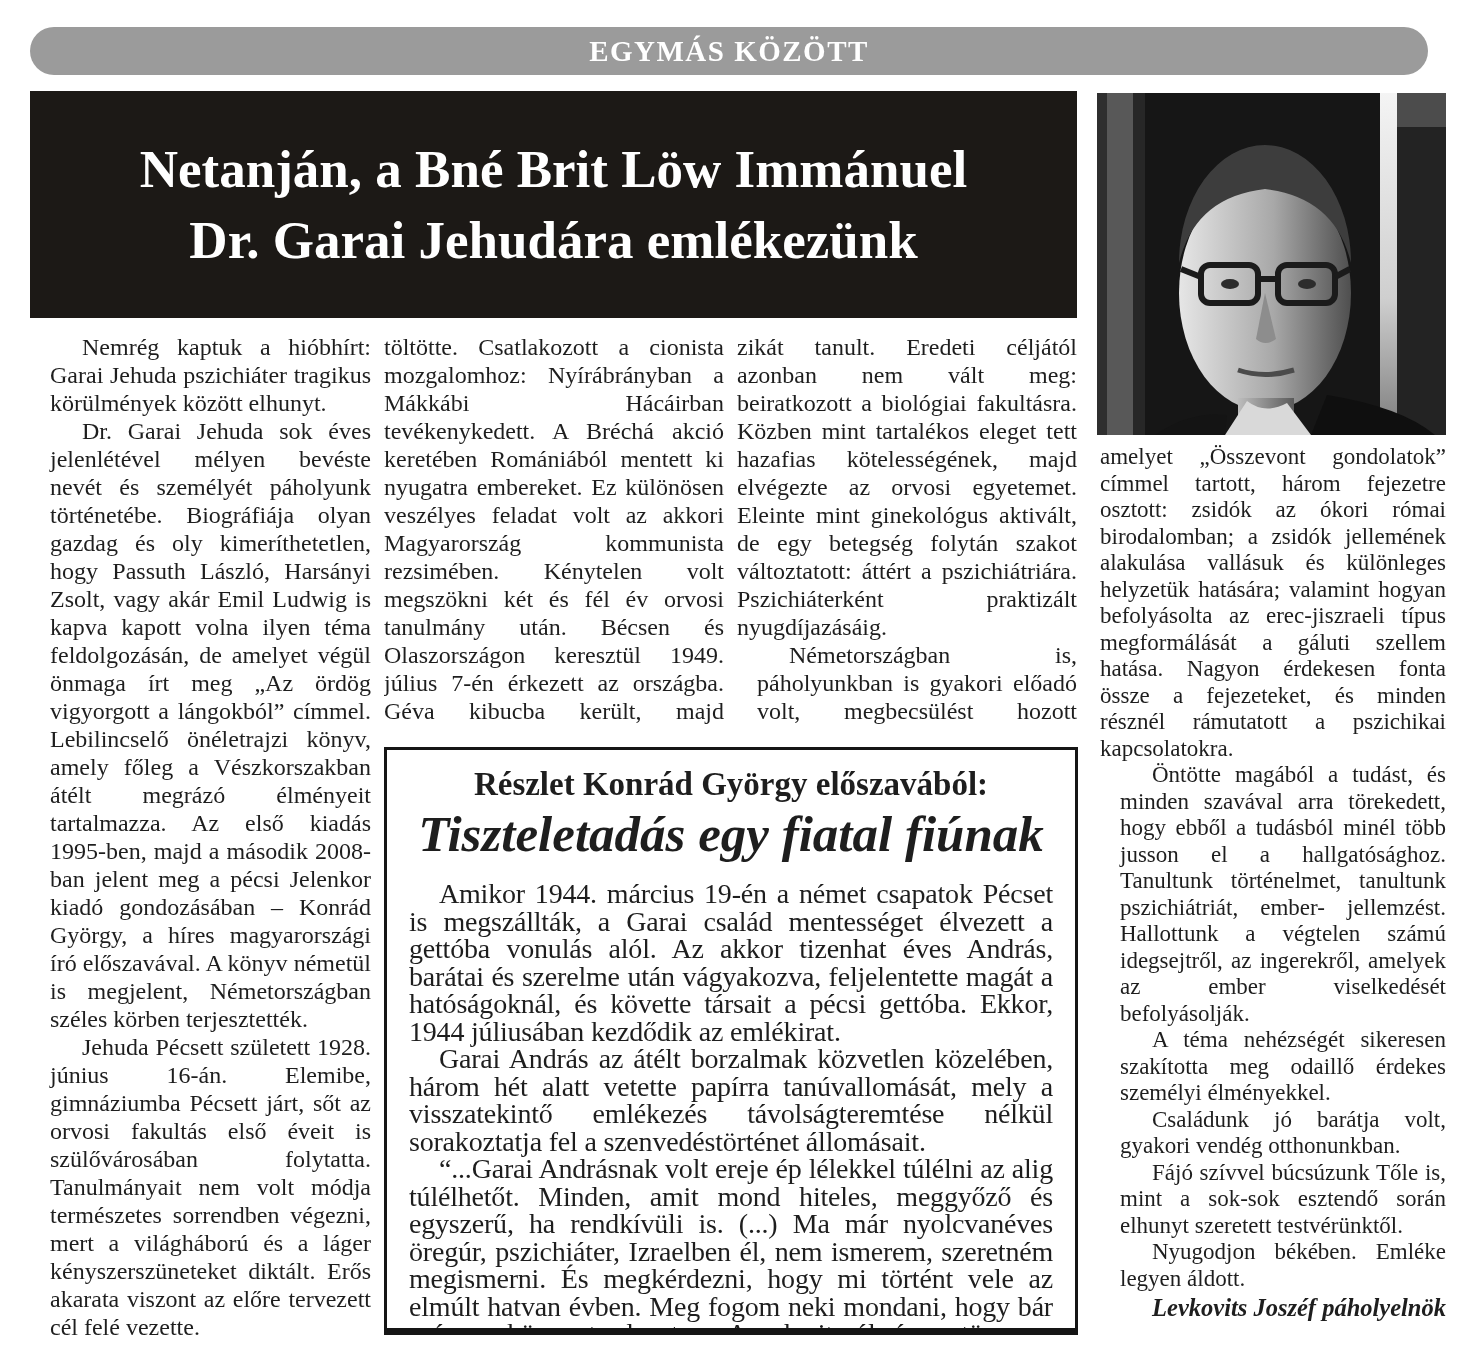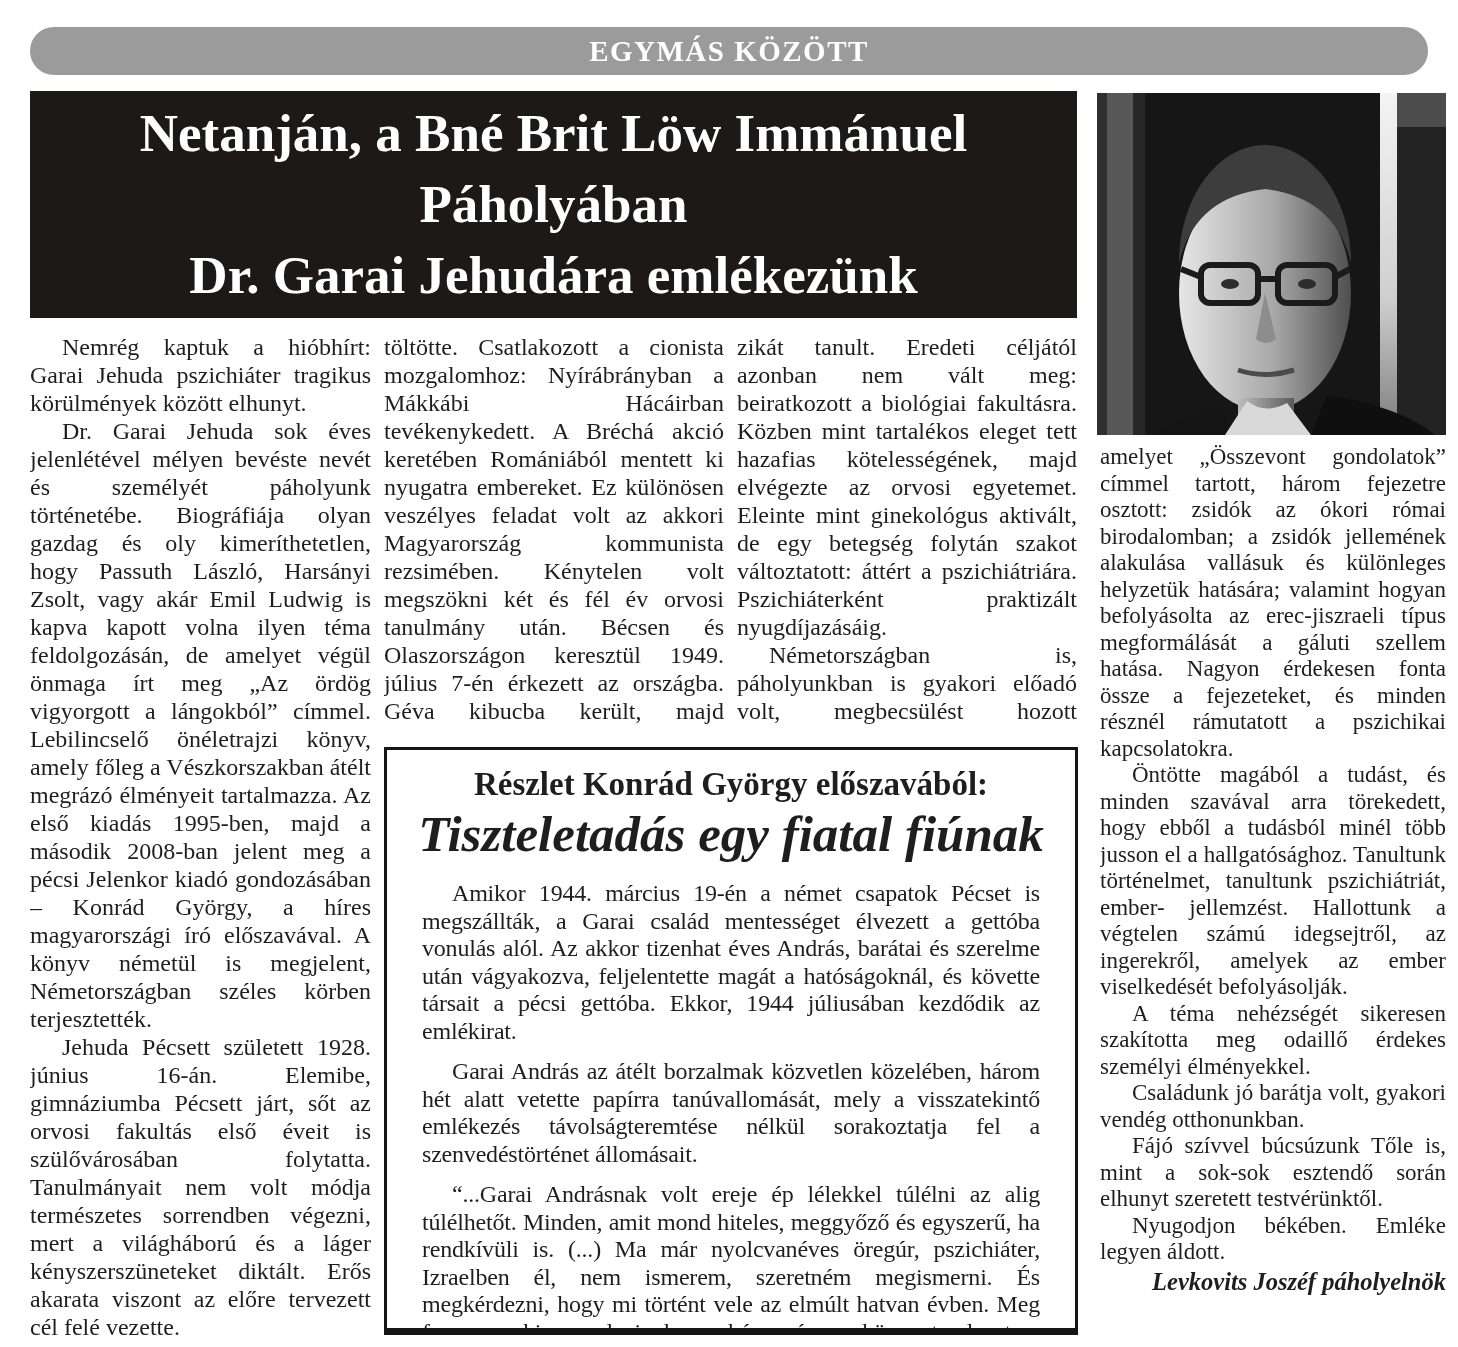--- a/index.html
+++ b/index.html
@@ -61,21 +61,21 @@
   .col {
     position: absolute;
     text-align: justify;
     font-size: 24px;
     line-height: 28px;
     overflow: hidden;
     hyphens: auto;
     -webkit-hyphens: auto;
   }
   .col p { margin: 0; }
-  .col p.ind { text-indent: 32px; }
+  .col p.ind { text-indent: 32px; margin-left: 20px; }
   #col1 { left: 30px;   top: 333px; width: 341px; height: 1010px; }
   #col2 { left: 384px;  top: 333px; width: 340px; height: 398px; }
   #col3 { left: 737px;  top: 333px; width: 340px; height: 398px; }
   #col4 { left: 1100px; top: 444px; width: 346px; height: 900px;
           font-size: 23px; line-height: 26.5px; }
   .signature {
     text-align: right;
     font-weight: bold;
     font-style: italic;
     font-size: 24.5px;
@@ -102,42 +102,41 @@
   }
   .excerpt .ex-title {
     text-align: center;
     font-weight: bold;
     font-size: 51px;
     line-height: 56px;
     margin: 2px 0 18px 0;
     font-style: italic;
   }
   .excerpt p {
-    margin: 13px;
-    font-size: 24px;
+    margin: 0;
+    font-size: 28px;
     line-height: 27.5px;
     text-align: justify;
     letter-spacing: -0.2px;
     hyphens: auto;
     -webkit-hyphens: auto;
   }
   .excerpt p.ind { text-indent: 30px; }
 </style>
 </head>
 <body>
 
 <div class="page">
 
   <div class="kicker-bar">
     <span class="kicker-text">EGYMÁS KÖZÖTT</span>
   </div>
 
   <div class="headline">
     <div class="hl-line">Netanján, a Bné Brit Löw Immánuel</div>
-    <div class="hl-line">Páholyában</div>
     <div class="hl-line">Dr. Garai Jehudára emlékezünk</div>
   </div>
 
   <div class="photo" title="Dr. Garai Jehuda fekete-fehér portréja, szemüveges idős férfi">
     <svg width="349" height="342" viewBox="0 0 349 342" preserveAspectRatio="none">
       <defs>
         <linearGradient id="faceShade" x1="0" y1="0" x2="1" y2="0">
           <stop offset="0" stop-color="#e6e6e6"></stop>
           <stop offset="0.55" stop-color="#a8a8a8"></stop>
           <stop offset="1" stop-color="#4f4f4f"></stop>

